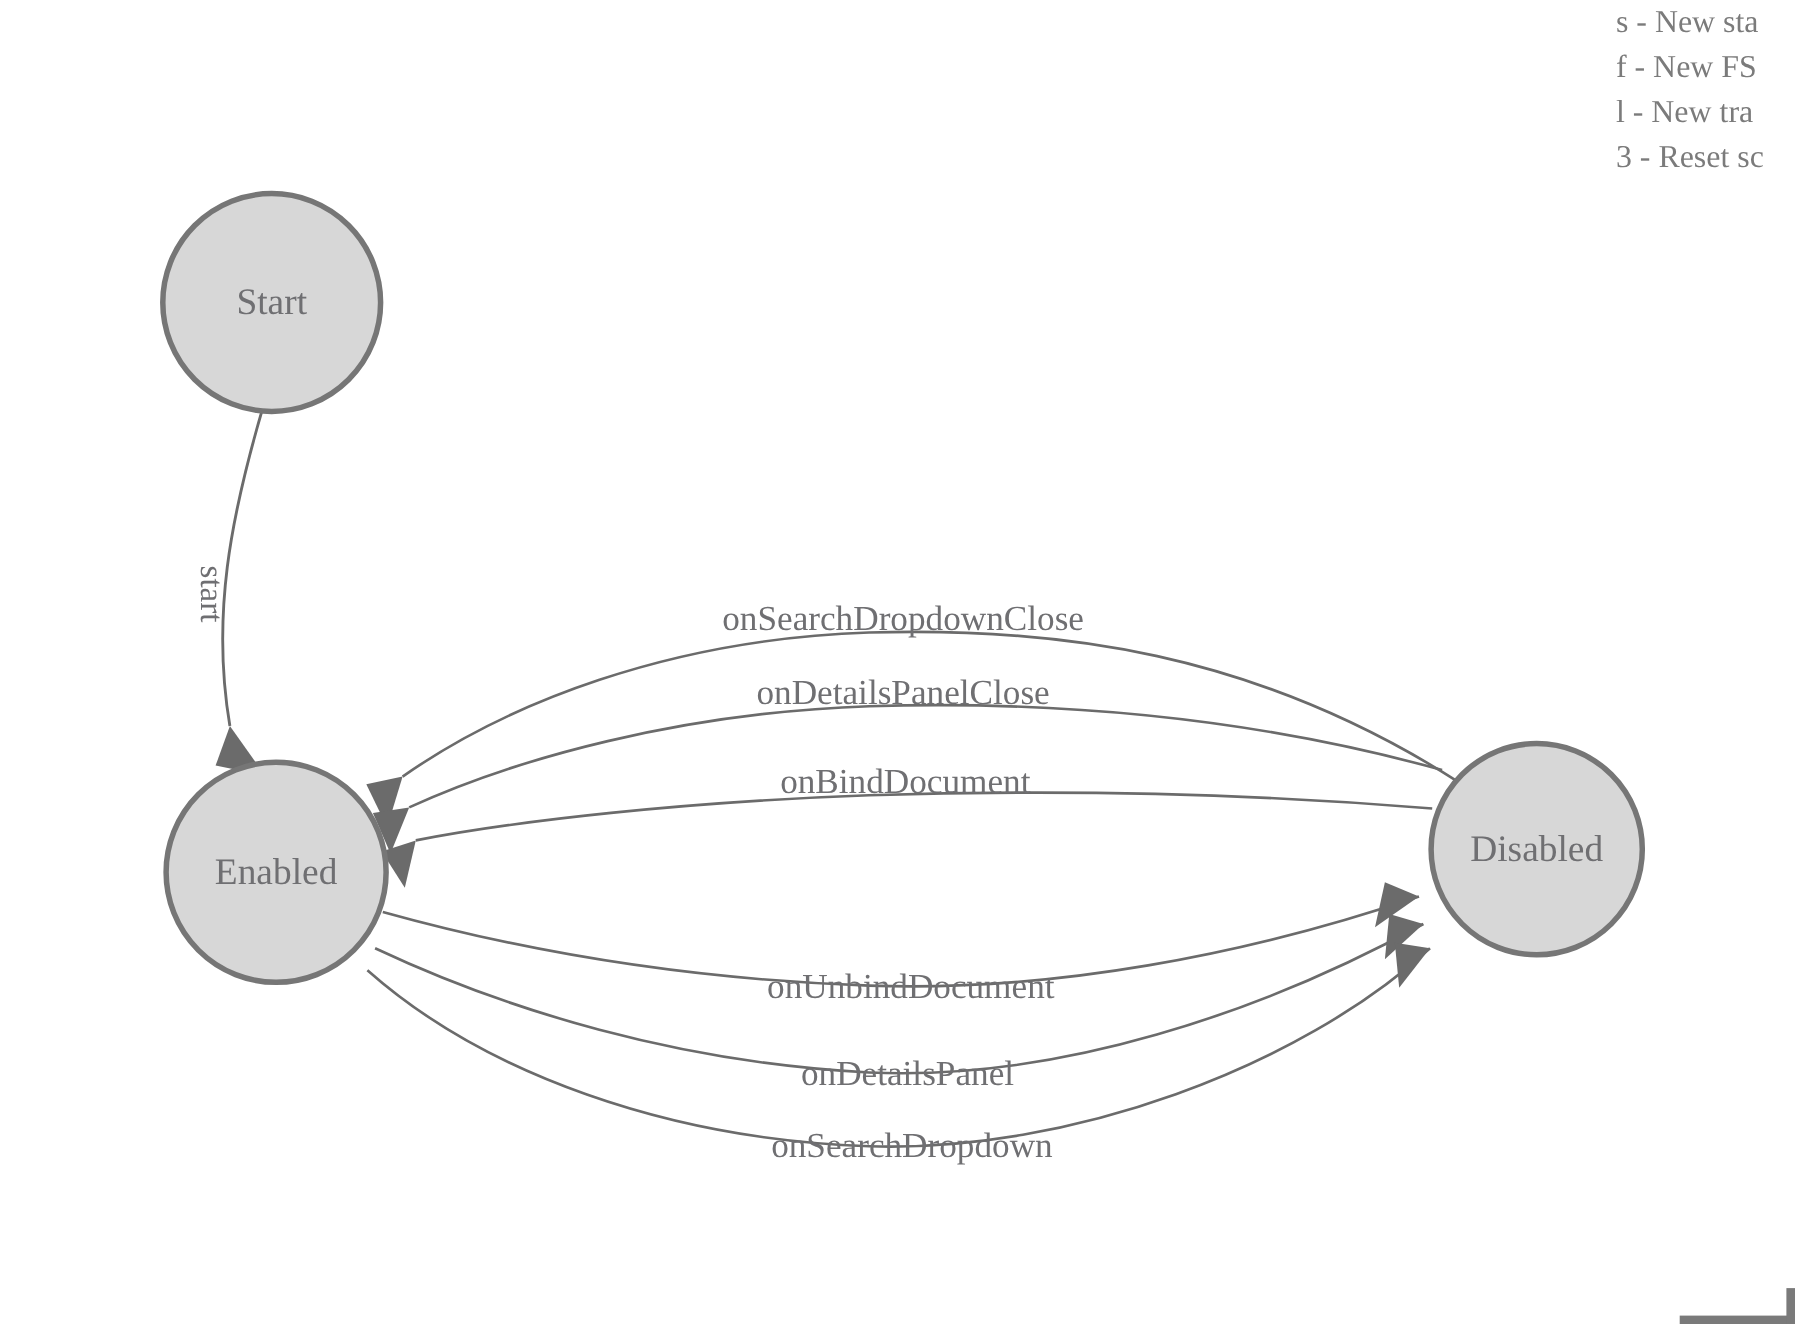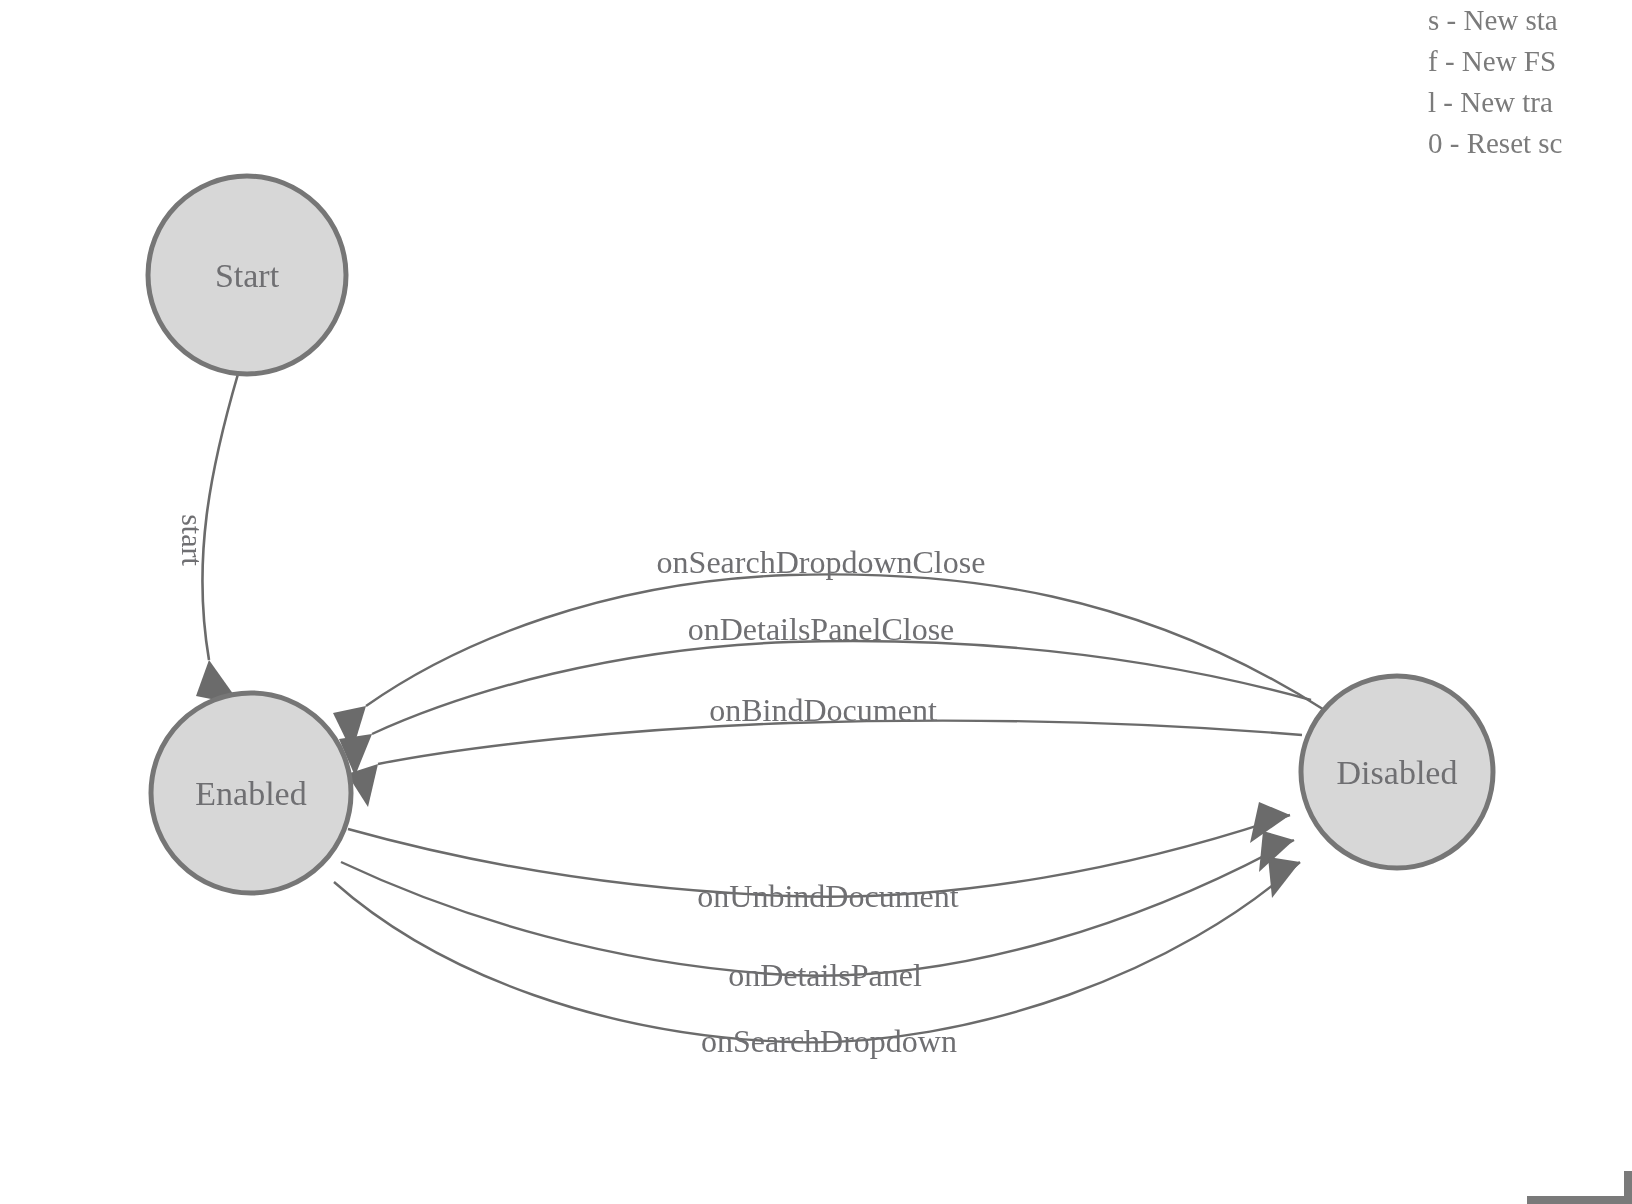--- a/index.html
+++ b/index.html
@@ -36,20 +36,21 @@
     overflow: hidden;
     white-space: nowrap;
     pointer-events: none;
   }
   .help-line {
     font-family: "Liberation Serif", "DejaVu Serif", serif;
     font-size: 29px;
     line-height: 41px;
     color: #7b7b7b;
     white-space: nowrap;
+    margin-left: 41px;
   }
   .scroll-h {
     position: absolute;
     left: 1527px;
     top: 1196px;
     width: 98px;
     height: 8px;
     background: #7a7a7a;
   }
   .scroll-v {
@@ -152,19 +153,19 @@
       <text class="edge-label" x="825" y="975" font-size="32" text-anchor="middle" dominant-baseline="central">onDetailsPanel</text>
 
       <text class="edge-label" x="829" y="1041" font-size="32" text-anchor="middle" dominant-baseline="central">onSearchDropdown</text>
     </g>
   </svg>
 
   <div class="help-overlay">
     <div class="help-line">s - New sta</div>
     <div class="help-line">f - New FS</div>
     <div class="help-line">l - New tra</div>
-    <div class="help-line">0 - Reset sc</div>
+    <div class="help-line">3 - Reset sc</div>
   </div>
 
   <div class="scroll-h"></div>
   <div class="scroll-v"></div>
 
 </div>
 
 </body></html>

